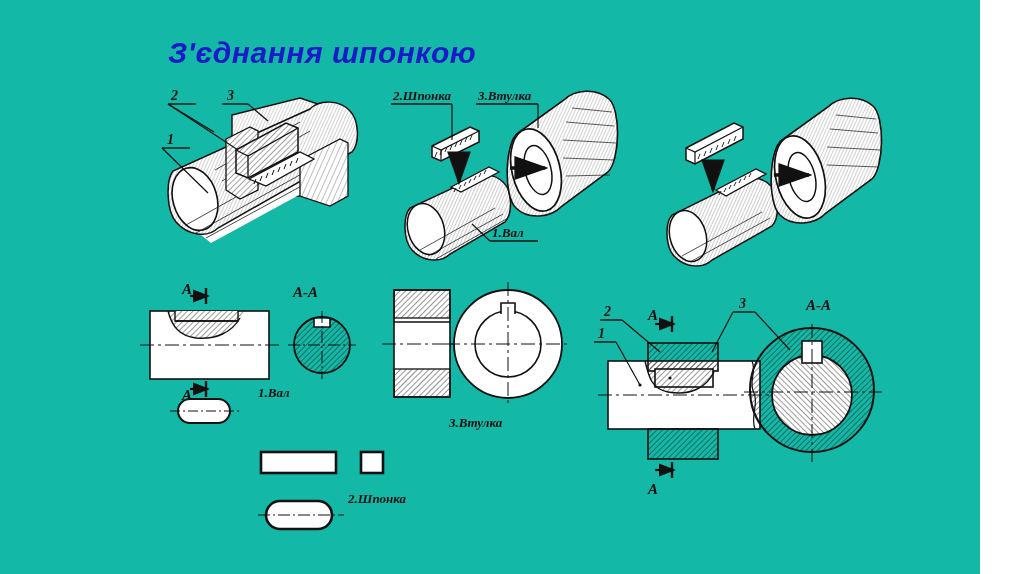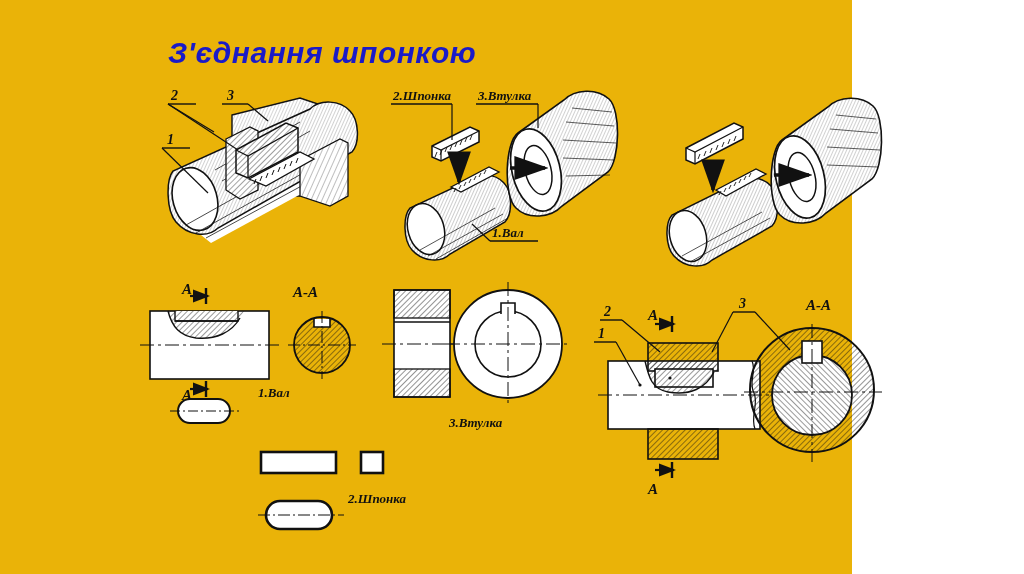--- a/index.html
+++ b/index.html
@@ -1,17 +1,17 @@
 <!DOCTYPE html>
 <html><head>
 <meta charset="utf-8">
 <style>
   html,body{margin:0;padding:0;background:#ffffff;}
   body{width:1024px;height:574px;overflow:hidden;font-family:"Liberation Sans",sans-serif;}
-  #page{position:relative;width:852px;height:574px;background:#eab308;text-align:right;}
+  #page{position:relative;width:980px;height:574px;background:#14b8a6;text-align:right;}
   #title{
     position:absolute;left:168px;top:36px;
     font-family:"Liberation Sans",sans-serif;
     font-weight:bold;font-style:italic;font-size:30px;
     color:#1a1ac8;letter-spacing:.5px;white-space:nowrap;
   }
   svg.layer{position:absolute;left:0;top:0;width:1024px;height:574px;}
   text.lbl{
     font-family:"Liberation Serif",serif;font-style:italic;font-weight:bold;
     font-size:13px;fill:#111;

